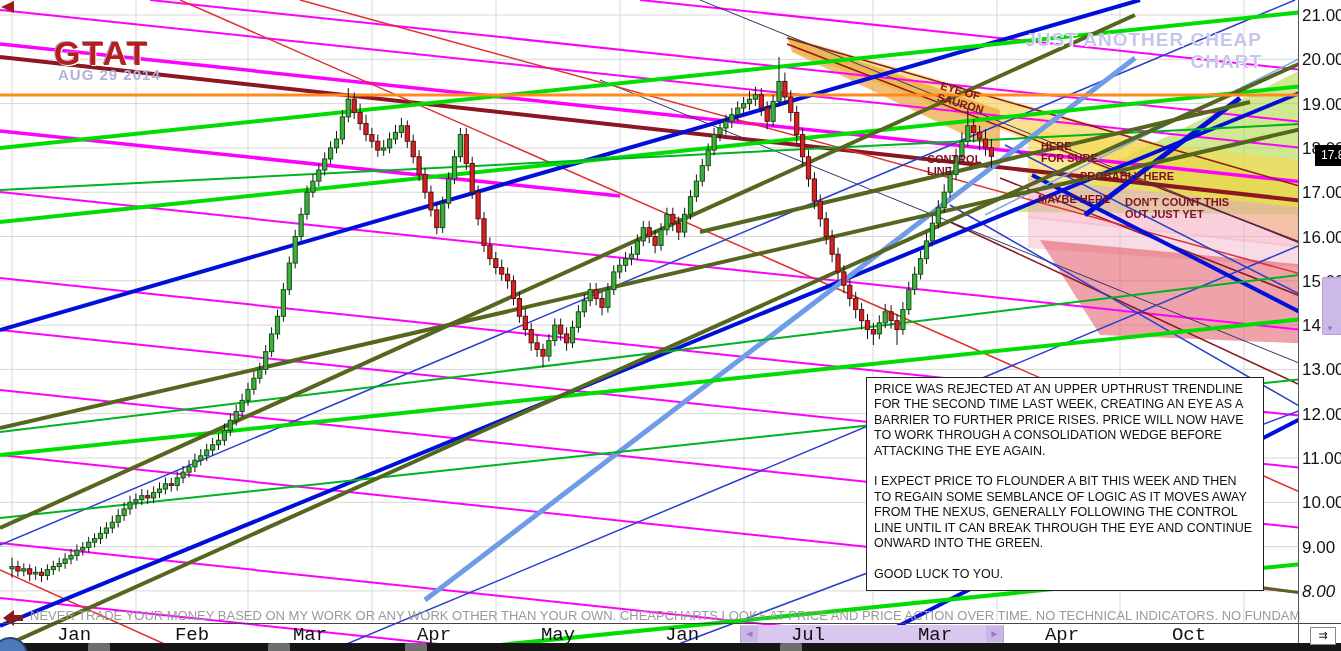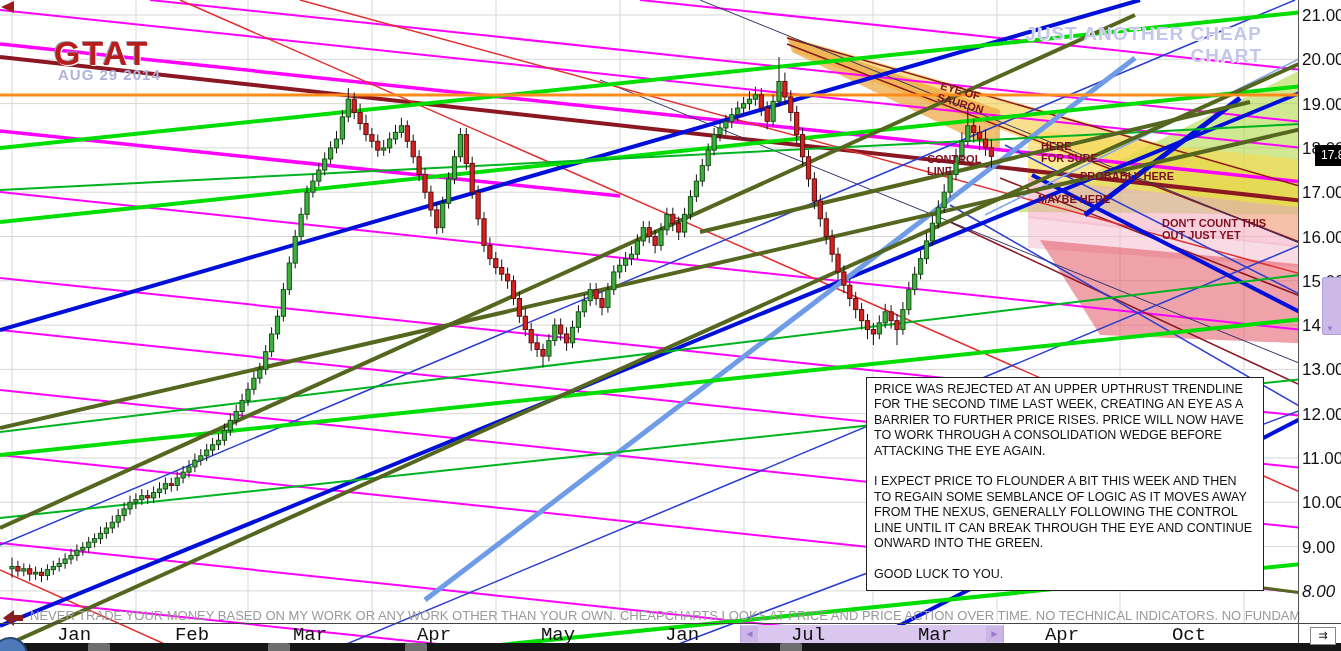--- a/index.html
+++ b/index.html
@@ -4,30 +4,30 @@
 <style>
   html,body{margin:0;padding:0;background:#fff;}
   #stage{position:relative;width:1341px;height:651px;background:#fff;overflow:hidden;
          font-family:"Liberation Sans",sans-serif;}
   #chart-svg{position:absolute;left:0;top:0;z-index:1;}
   .abs{position:absolute;}
   
   #logo{left:54px;top:34px;z-index:3;font-size:34px;font-weight:bold;color:#b91c1c;
         letter-spacing:2px;text-shadow:1px 1px 0 #ffffff,-1px -1px 0 #9a9aa8;}
   #logo-date{left:58px;top:66px;z-index:3;font-size:15px;font-weight:bold;color:#b2b2dc;letter-spacing:1px;}
-  #watermark{left:1000px;top:23px;width:262px;z-index:3;font-size:19px;font-weight:bold;
+  #watermark{left:1000px;top:29px;width:262px;z-index:3;font-size:19px;font-weight:bold;
              color:#c6c6ec;letter-spacing:1px;text-align:right;text-shadow:1px 1px 0 #fff;}
   
   .note{z-index:4;font-size:11px;font-weight:bold;color:#7c1022;line-height:12px;white-space:pre-line;}
   #note-eye{left:938px;top:88px;width:66px;transform:rotate(16deg);}
   #note-control{left:917px;top:153px;margin-left:10px;}
   #note-here{left:1041px;top:140px;}
   #note-probably{left:1080px;top:170px;}
   #note-maybe{left:1038px;top:193px;}
-  #note-dont{left:1125px;top:217px;margin-left:37px;}
+  #note-dont{left:1125px;top:196px;}
   
   #commentary{left:866px;top:377px;width:382px;z-index:5;background:#fff;border:1px solid #222;
               padding:4px 7px 8px 7px;font-size:12.5px;line-height:15.4px;color:#111;
               white-space:pre-line;font-weight:500;}
   
   #disclaimer{left:30px;top:608px;width:1270px;z-index:6;font-size:13px;color:#9a9a9a;
               white-space:nowrap;overflow:hidden;}
   #axis-bottom-line{left:0;top:623px;width:1341px;height:1px;background:#444;z-index:5;}
   #months{left:0;top:624px;width:1341px;height:20px;z-index:6;font-family:Liberation Mono, monospace;}
   .month-label{position:absolute;top:0;width:70px;text-align:center;font-size:19px;color:#111;}

